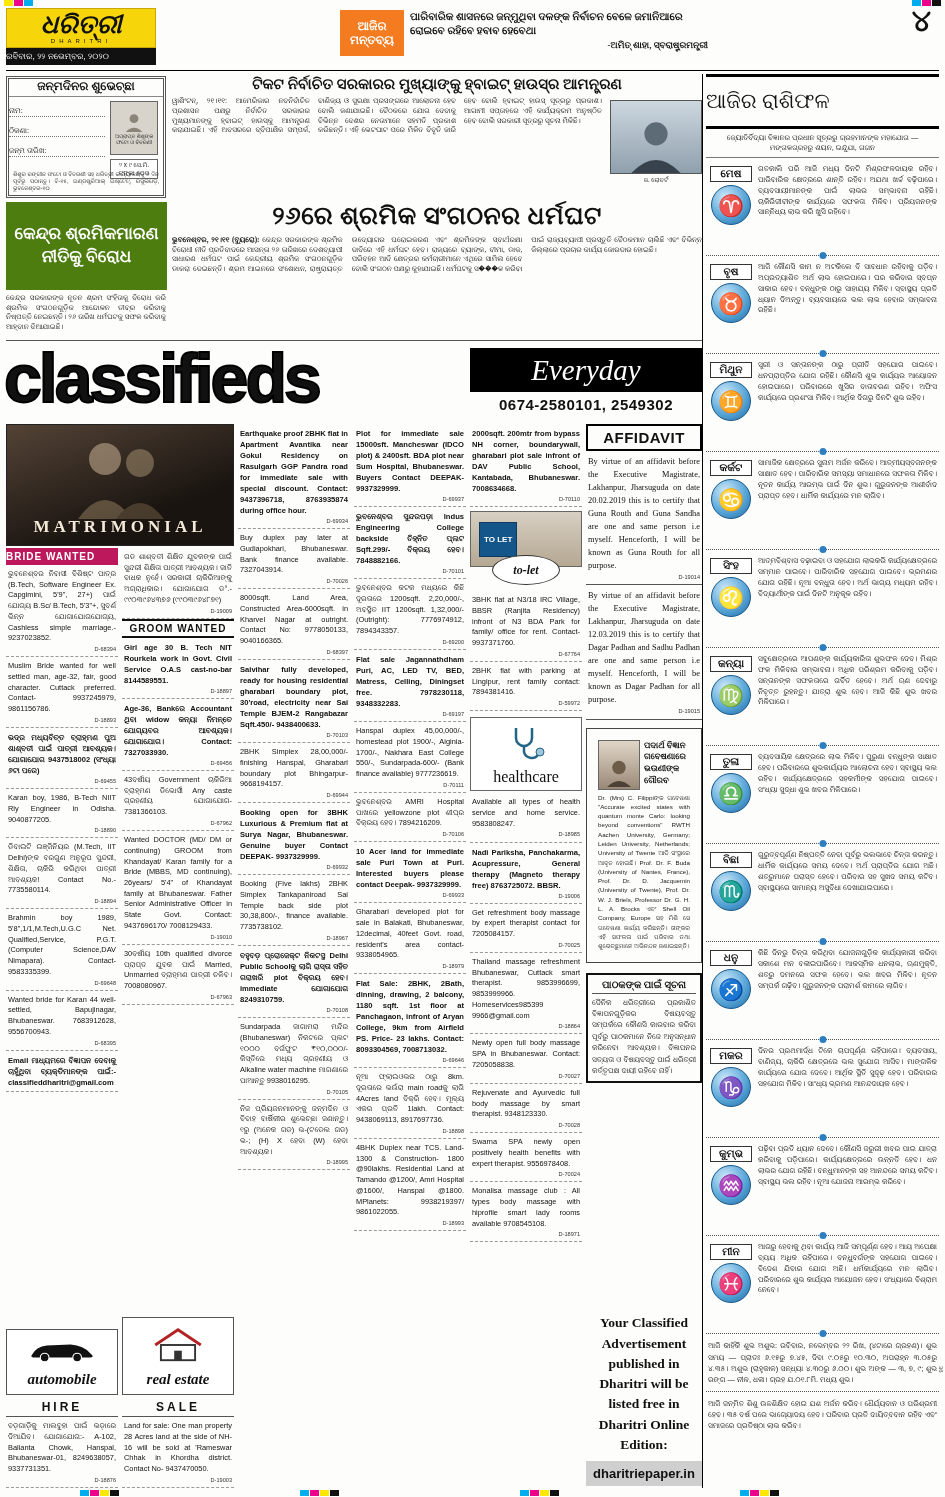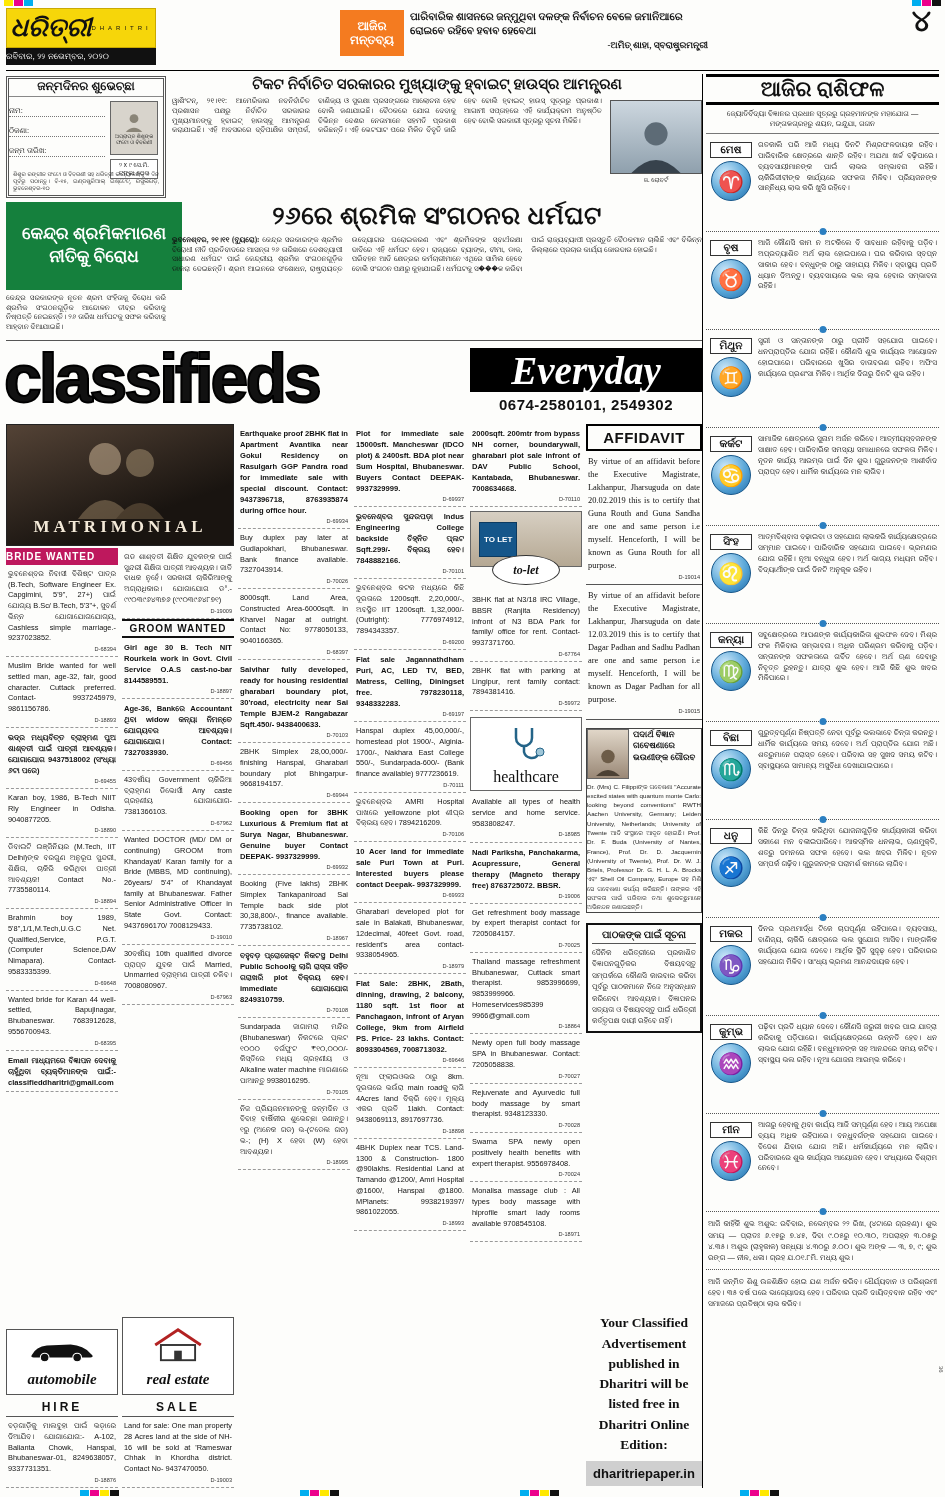--- a/index.html
+++ b/index.html
@@ -8,21 +8,21 @@
   font-family:"Liberation Serif",serif;color:#111;overflow:hidden;}
 .abs{position:absolute;}
 
 
 .reg{position:absolute;display:flex;gap:1px;}
 .reg span{width:9px;height:6px;display:block;}
 .c{background:#00aeef}.m{background:#ec008c}.y{background:#ffe800}.k{background:#111}
 
 
 .logo-block{left:6px;top:8px;width:150px;height:58px;}
-.logo-yellow{background:#f6d60a;height:40px;border:1px solid #c9a900;display:flex;flex-direction:row;align-items:center;justify-content:center;}
+.logo-yellow{background:#f6d60a;height:40px;border:1px solid #c9a900;display:flex;flex-direction:column;align-items:center;justify-content:center;}
 .logo-yellow .big{font-size:26px;font-weight:bold;font-style:italic;line-height:1;}
 .logo-yellow .latin{font-size:6px;letter-spacing:4px;font-family:"Liberation Sans",sans-serif;}
 .logo-date{background:#111;color:#fff;font-size:8.5px;padding:3px 0;font-family:"Liberation Sans",sans-serif;}
 .comment{left:340px;top:10px;width:368px;height:54px;display:flex;gap:6px;}
 .comment-box{width:64px;height:46px;background:#f47b20;color:#fff;font-weight:bold;font-size:12px;display:flex;align-items:center;justify-content:center;text-align:center;line-height:1.2;padding:2px;flex:none;}
 .comment-text{font-size:10.5px;font-weight:bold;line-height:1.35;}
 .comment-attrib{font-size:9px;font-weight:bold;text-align:right;margin-top:2px;}
 .pageno{right:14px;top:4px;font-size:30px;font-weight:bold;}
 .mast-rule{left:6px;top:70px;width:933px;border-top:1.5px solid #000;}
 .vrule{left:702px;top:74px;height:1414px;border-left:1px solid #000;}
@@ -38,29 +38,29 @@
 .bfine{position:absolute;left:4px;bottom:3px;right:4px;font-size:5.7px;line-height:1.25;color:#222;text-align:justify;}
 
 
 .ticket{left:172px;top:76px;width:530px;height:122px;}
 .ticket h2{font-size:15px;text-align:center;line-height:1.15;}
 .ticket .body{margin-top:4px;width:430px;font-size:7.2px;text-align:justify;column-count:3;column-gap:8px;height:92px;overflow:hidden;line-height:1.35;}
 .tphoto{position:absolute;right:0;top:24px;width:92px;height:74px;border:1px solid #555;background:linear-gradient(#cdd7df,#8fa0ad);display:flex;align-items:flex-end;justify-content:center;overflow:hidden;}
 .tcaption{position:absolute;right:0;top:100px;width:92px;font-size:6.4px;text-align:center;}
 
 
-.sidebox{left:6px;top:202px;width:176px;height:88px;background:#15803d;color:#fff;display:flex;align-items:center;justify-content:center;text-align:center;font-size:17px;font-weight:bold;line-height:1.35;padding:4px;}
+.sidebox{left:6px;top:202px;width:161px;height:88px;background:#4d7c0f;color:#fff;display:flex;align-items:center;justify-content:center;text-align:center;font-size:17px;font-weight:bold;line-height:1.35;padding:4px;}
 .sideleg{left:6px;top:294px;width:160px;height:44px;font-size:7.2px;text-align:justify;line-height:1.35;overflow:hidden;}
 .strike{left:172px;top:202px;width:530px;height:136px;}
 .strike h1{font-size:25px;text-align:center;letter-spacing:0.5px;}
 .strike .body{margin-top:5px;font-size:7.2px;text-align:justify;column-count:3;column-gap:9px;height:94px;overflow:hidden;line-height:1.35;}
 
 
 .banner-title{left:4px;top:344px;font-size:68px;font-weight:bold;font-family:"Liberation Sans",sans-serif;letter-spacing:-3px;line-height:1;-webkit-text-stroke:2px #000;}
-.banner-black{left:470px;top:348px;width:232px;height:44px;background:#000;color:#fff;display:flex;align-items:center;justify-content:center;font-size:39px;font-weight:bold;font-style:italic;}
+.banner-black{left:470px;top:348px;width:232px;height:44px;background:#000;color:#fff;display:flex;align-items:center;justify-content:center;font-size:29px;font-weight:normal;font-style:italic;}
 .banner-phone{left:470px;top:396px;width:232px;text-align:center;font-size:15px;font-weight:bold;font-family:"Liberation Sans",sans-serif;letter-spacing:0.5px;}
 
 
 .mat-banner{left:6px;top:424px;width:228px;height:122px;background:linear-gradient(160deg,#544336,#191410 70%);border:1px solid #222;overflow:hidden;}
 .mat-banner svg{position:absolute;top:8px;left:50%;transform:translateX(-50%);opacity:.55;}
 .mat-banner .label{position:absolute;bottom:8px;width:100%;text-align:center;color:#f3e9d8;font-size:17px;letter-spacing:4px;font-weight:bold;}
 .col{position:absolute;top:424px;width:112px;height:1064px;overflow:hidden;display:flex;flex-direction:column;}
 #col1,#col2{top:548px;height:940px;}
 #col1{left:6px;}#col2{left:122px;}#col3{left:238px;}#col4{left:354px;}#col5{left:470px;}#col6{left:586px;width:116px;}
 .ad{border-bottom:1px dashed #999;padding:4px 2px 3px;font-family:"Liberation Sans",sans-serif;font-size:7.4px;line-height:1.45;text-align:justify;}
@@ -73,35 +73,35 @@
 .plain-head{text-align:center;font-weight:bold;font-size:12px;letter-spacing:3px;padding:5px 0 2px;font-family:"Liberation Sans",sans-serif;border-bottom:1px solid #555;flex:none;}
 .promo{border:1px solid #555;margin-top:auto;padding:8px 4px 6px;text-align:center;background:#fff;flex:none;}
 .promo .script{font-style:italic;font-size:15px;font-weight:bold;margin-top:3px;}
 .tolet-pic{height:56px;background:linear-gradient(#d7cfc2,#b5a893);position:relative;border:1px solid #666;}
 .tolet-sign{position:absolute;left:8px;top:10px;background:#15568a;color:#fff;font-size:8px;font-weight:bold;padding:12px 4px;border:1px solid #0c3a60;font-family:"Liberation Sans",sans-serif;}
 .circle-label{width:68px;height:30px;margin:-12px auto 4px;background:#fff;border:1.5px solid #333;border-radius:50%;font-style:italic;font-weight:bold;font-size:12px;display:flex;align-items:center;justify-content:center;position:relative;}
 .hc-box{border:1px solid #666;padding:6px 2px 4px;text-align:center;background:#fff;}
 
 
 .affi-title{border:2.5px solid #000;font-family:"Liberation Sans",sans-serif;font-weight:bold;font-size:15px;text-align:center;padding:3px 0;letter-spacing:0.5px;flex:none;}
-.photoad{border:1px solid #444;padding:0;margin-top:8px;flex:none;}
+.photoad{border:1px solid #444;padding:11px;margin-top:8px;flex:none;}
 .photoad .head{display:flex;gap:4px;}
 .photoad .pic{width:42px;height:50px;background:linear-gradient(#e0d6c8,#9a8876);border:1px solid #666;flex:none;display:flex;align-items:flex-end;justify-content:center;overflow:hidden;}
 .photoad .title{font-size:8.5px;font-weight:bold;line-height:1.4;}
 .photoad .bodytxt{font-size:6.2px;line-height:1.5;text-align:justify;margin-top:3px;font-family:"Liberation Sans",sans-serif;color:#222;}
 .noticebox{border:2px solid #111;padding:4px;margin-top:10px;flex:none;}
 .noticebox .title{text-align:center;font-weight:bold;font-size:10px;border-bottom:1px solid #555;padding-bottom:2px;}
 .noticebox .txt{font-size:7.4px;line-height:1.55;text-align:justify;margin-top:3px;font-family:"Liberation Sans",sans-serif;}
 .onlinebox{margin-top:auto;text-align:center;flex:none;padding-bottom:2px;}
 .onlinebox .txt{font-size:13.5px;line-height:1.5;font-weight:bold;}
 .onlinebox .site{margin-top:6px;background:#cfcfcf;font-size:13px;font-weight:bold;padding:5px 2px;font-family:"Liberation Sans",sans-serif;}
 
 
 .horo{left:706px;top:74px;width:233px;height:1414px;overflow:hidden;display:flex;flex-direction:column;}
-.horo-title{border-top:3px solid #000;border-bottom:3px solid #000;text-align:center;font-size:21px;font-weight:bold;padding:0 0;flex:none;}
+.horo-title{border-top:3px solid #000;border-bottom:3px solid #000;font-size:21px;font-weight:normal;padding:12px 0;flex:none;}
 .horo-intro{font-size:7.3px;text-align:center;padding:4px 2px;border-bottom:1px solid #777;line-height:1.4;font-family:"Liberation Sans",sans-serif;flex:none;}
 .hentry{position:relative;padding:6px 2px 9px 52px;min-height:98px;border-bottom:1px dotted #555;}
 .hentry:after{content:"";position:absolute;left:50%;bottom:-4px;width:7px;height:7px;border-radius:50%;background:#2b7fc1;transform:translateX(-50%);z-index:2;}
 .hicon{position:absolute;left:2px;top:8px;width:46px;text-align:center;}
 .hsign{font-size:10.5px;font-weight:bold;border:1px solid #333;margin:0 2px 3px;padding:1px 0;background:#fff;font-family:"Liberation Serif",serif;}
 .hcircle{width:40px;height:40px;margin:0 auto;border-radius:50%;background:radial-gradient(circle at 35% 30%,#cfe9fa,#5aa7d8 55%,#1d6aa8);border:1.5px solid #15568a;color:#fff;font-size:21px;line-height:40px;text-align:center;}
 .htext{font-size:7.4px;line-height:1.45;text-align:justify;font-family:"Liberation Sans",sans-serif;}
 .horo-footer{font-size:7.4px;line-height:1.5;text-align:justify;padding:6px 2px;font-family:"Liberation Sans",sans-serif;}
 .horo-footer.second{border-top:1px dotted #555;}
 .edge-mark{right:1px;top:1366px;font-size:6px;writing-mode:vertical-rl;color:#444;font-family:"Liberation Sans",sans-serif;}
@@ -553,20 +553,27 @@
         </div>
         <div class="hentry">
           <div class="hicon">
             <div class="hsign">କନ୍ୟା</div>
             <div class="hcircle">♍</div>
           </div>
           <div class="htext">ସବୁକ୍ଷେତ୍ରରେ ଆପଣଙ୍କ କାର୍ଯ୍ୟକାରିତା ଶୁଭଫଳ ଦେବ। ମିଶ୍ର ଫଳ ମିଳିବାର ସମ୍ଭାବନା। ଅଧିକ ପରିଶ୍ରମ କରିବାକୁ ପଡ଼ିବ। ସନ୍ତାନଙ୍କ ସଫଳତାରେ ଗର୍ବିତ ହେବେ। ଅର୍ଥ ଋଣ ଦେବାରୁ ନିବୃତ୍ତ ରୁହନ୍ତୁ। ଯାତ୍ରା ଶୁଭ ହେବ। ଆଜି କିଛି ଶୁଭ ଖବର ମିଳିପାରେ।</div>
         </div>
         <div class="hentry">
           <div class="hicon">
+            <div class="hsign">ତୁଳା</div>
+            <div class="hcircle">♎</div>
+          </div>
+          <div class="htext">ବ୍ୟବସାୟିକ କ୍ଷେତ୍ରରେ ଲାଭ ମିଳିବ। ପୁରୁଣା ବନ୍ଧୁଙ୍କ ସାକ୍ଷାତ ହେବ। ପରିବାରରେ ଶୁଭକାର୍ଯ୍ୟର ଆଲୋଚନା ହେବ। ସ୍ବାସ୍ଥ୍ୟ ଭଲ ରହିବ। କାର୍ଯ୍ୟକ୍ଷେତ୍ରରେ ସହକର୍ମୀଙ୍କ ସହଯୋଗ ପାଇବେ। ସଂଧ୍ୟା ସୁଦ୍ଧା ଶୁଭ ଖବର ମିଳିପାରେ।</div>
+        </div>
+        <div class="hentry">
+          <div class="hicon">
             <div class="hsign">ବିଛା</div>
             <div class="hcircle">♏</div>
           </div>
           <div class="htext">ଗୁରୁତ୍ବପୂର୍ଣ୍ଣ ନିଷ୍ପତ୍ତି ନେବା ପୂର୍ବରୁ ଭଲଭାବେ ଚିନ୍ତା କରନ୍ତୁ। ଧାର୍ମିକ କାର୍ଯ୍ୟରେ ସମୟ ଦେବେ। ଅର୍ଥ ପ୍ରାପ୍ତିର ଯୋଗ ଅଛି। ଶତ୍ରୁମାନେ ପରାସ୍ତ ହେବେ। ପରିବାର ସହ ସୁଖଦ ସମୟ କଟିବ। ସ୍ବାସ୍ଥ୍ୟରେ ସାମାନ୍ୟ ଅସୁବିଧା ଦେଖାଯାଇପାରେ।</div>
         </div>
         <div class="hentry">
           <div class="hicon">
             <div class="hsign">ଧନୁ</div>
             <div class="hcircle">♐</div>
           </div>

